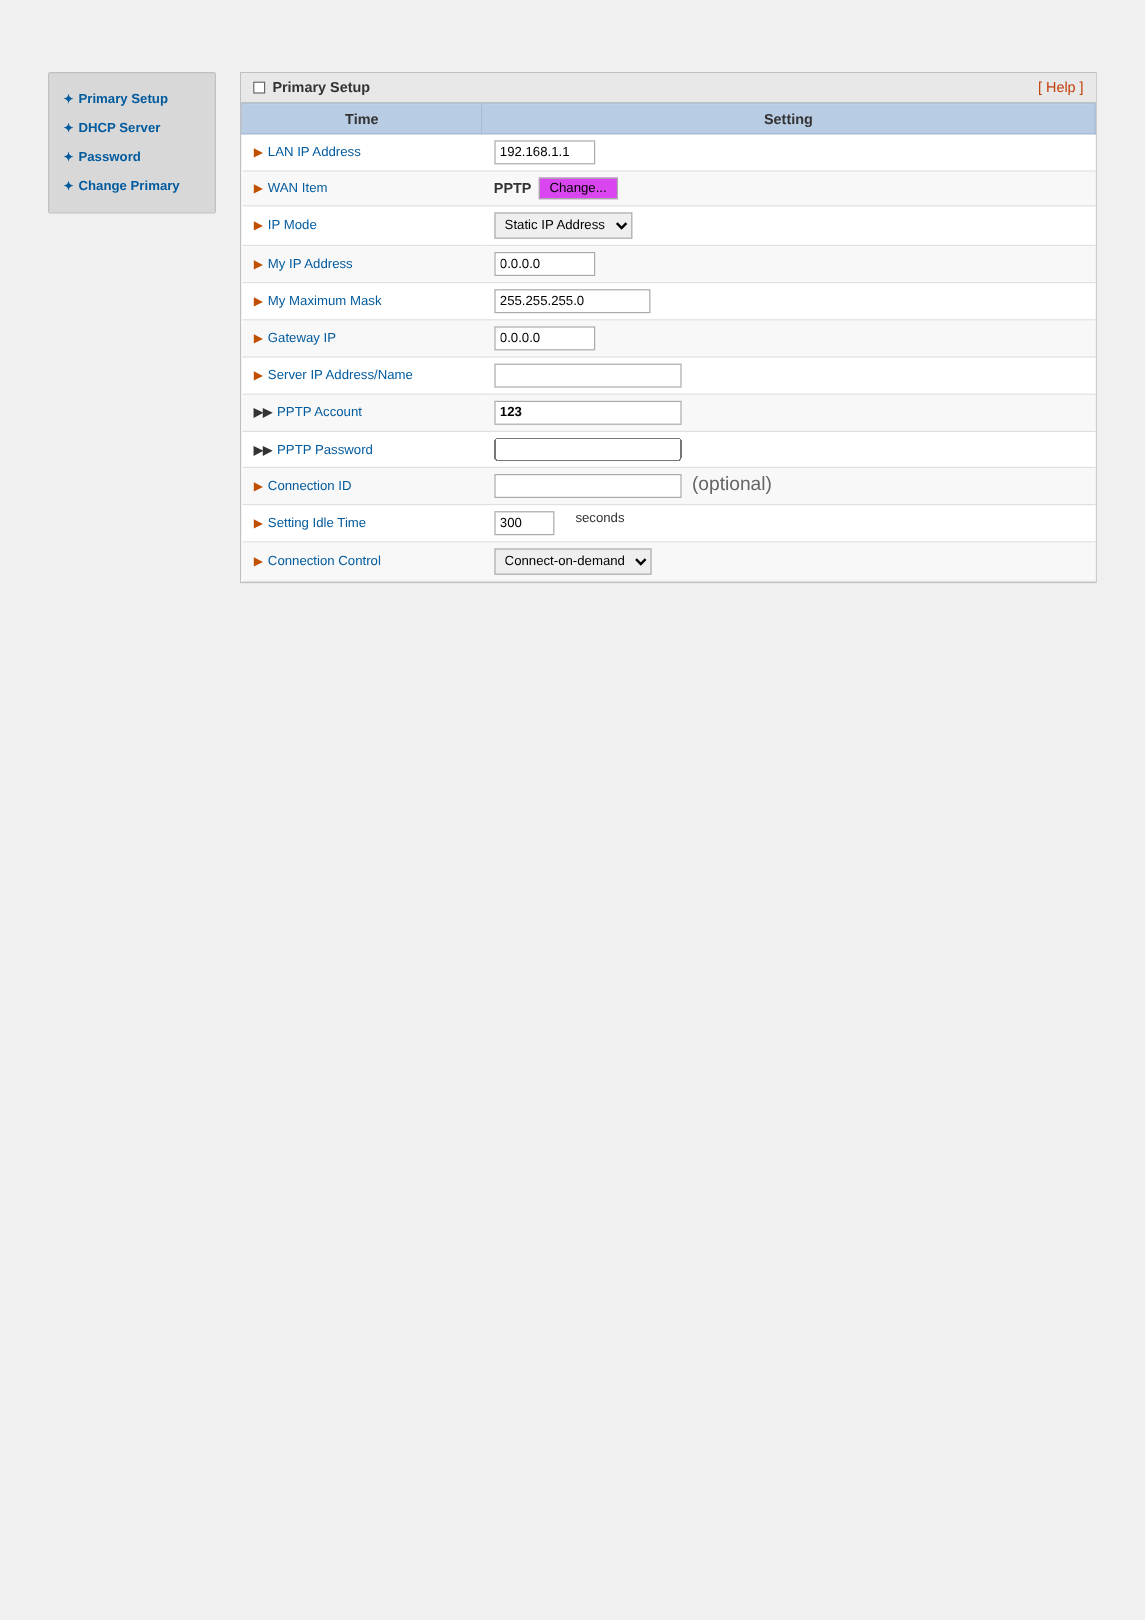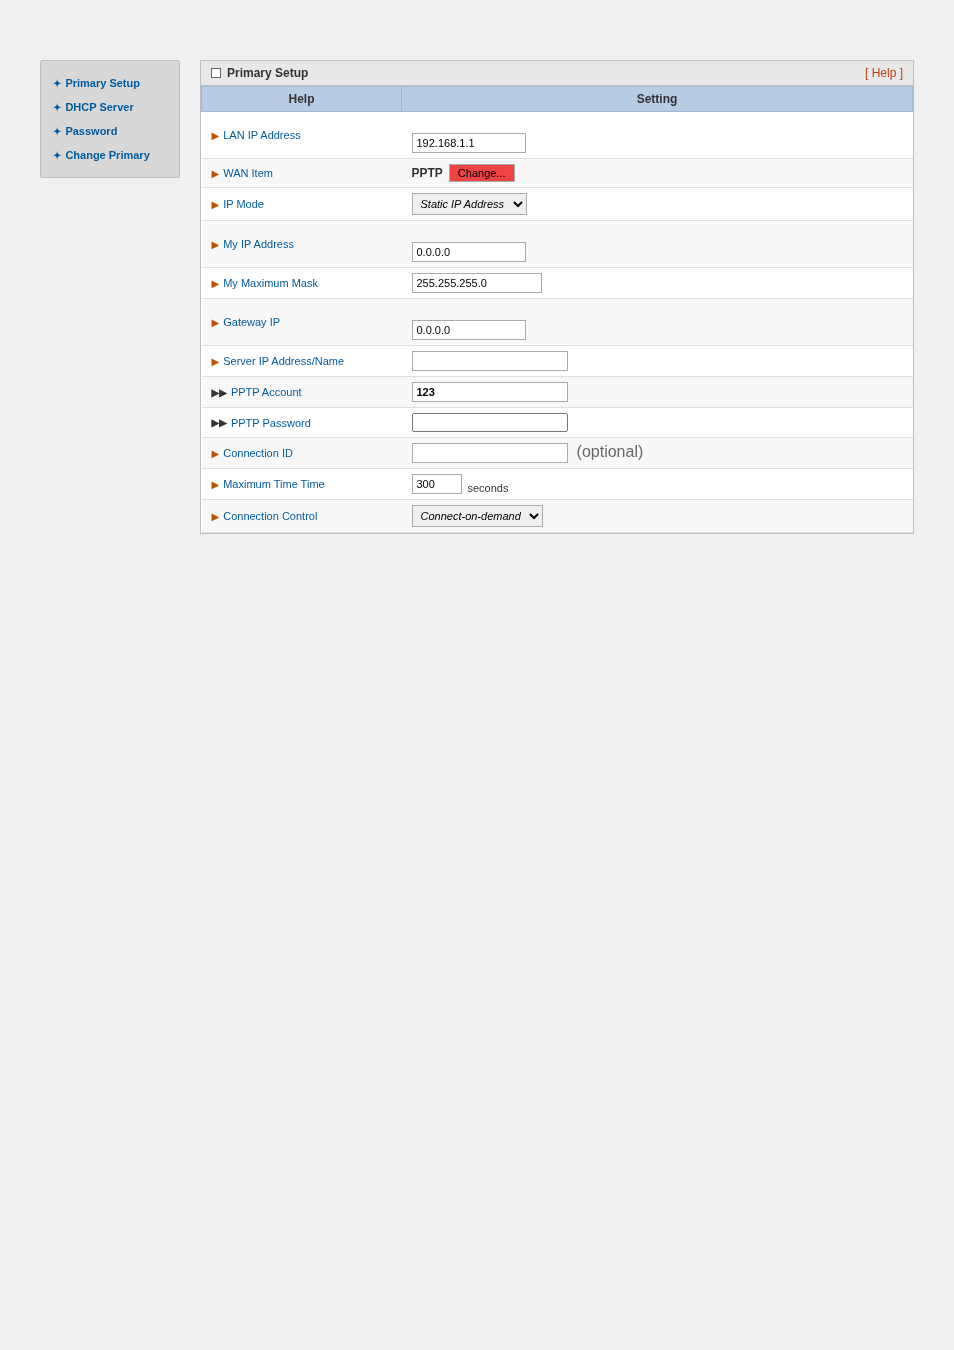--- a/index.html
+++ b/index.html
@@ -118,55 +118,54 @@
     .item-label.bold-arrow .arrow {
       color: #333;
       font-weight: bold;
     }
     input[type="text"] {
       border: 1px solid #aaa;
       padding: 2px 4px;
       font-size: 11px;
       height: 20px;
     }
-    .input-short { width: 114px; margin-top: 16px; }
+    .input-short { width: 84px; }
     .input-medium { width: 130px; }
     .input-long { width: 156px; font-weight: bold; }
     .wan-type-row {
       display: flex;
       align-items: center;
       gap: 6px;
     }
     .wan-type-label {
       font-weight: bold;
       font-size: 12px;
     }
     button.change-btn {
       padding: 2px 8px;
       font-size: 11px;
       cursor: pointer;
       border: 1px solid #aaa;
-      background: #ef4444;
+      background: #d946ef;
     }
     select {
       border: 1px solid #aaa;
       padding: 2px 4px;
       font-size: 11px;
       height: 22px;
-      font-style: italic;
     }
     .optional-text {
       color: #666;
       font-size: 16px;
       margin-left: 6px;
     }
     .idle-row {
       display: flex;
-      align-items: flex-end;
-      gap: 6px;
+      align-items: flex-start;
+      gap: 18px;
     }
     .input-tiny { width: 50px; }
   </style>
 </head>
 <body>
 
 <div class="page-wrapper">
 
   <div class="sidebar">
     <div class="sidebar-item">
@@ -192,21 +191,21 @@
       <div class="panel-header">
         <div class="panel-title">
           <span class="square-icon"></span>
           <span>Primary Setup</span>
         </div>
         <a class="help-link">[ Help ]</a>
       </div>
       <table class="settings-table">
         <thead>
           <tr>
-            <th>Help</th>
+            <th>Time</th>
             <th>Setting</th>
           </tr>
         </thead>
         <tbody>
 
           <tr>
             <td>
               <div class="item-label">
                 <span class="arrow">▶</span>
                 <span>LAN IP Address</span>
@@ -330,21 +329,21 @@
             <td>
               <input type="text" class="input-long" value="" style="">
               <span class="optional-text">(optional)</span>
             </td>
           </tr>
 
           <tr>
             <td>
               <div class="item-label">
                 <span class="arrow">▶</span>
-                <span>Maximum Time Time</span>
+                <span>Setting Idle Time</span>
               </div>
             </td>
             <td>
               <div class="idle-row">
                 <input type="text" class="input-tiny" value="300" style="">
                 <span>seconds</span>
               </div>
             </td>
           </tr>
 

